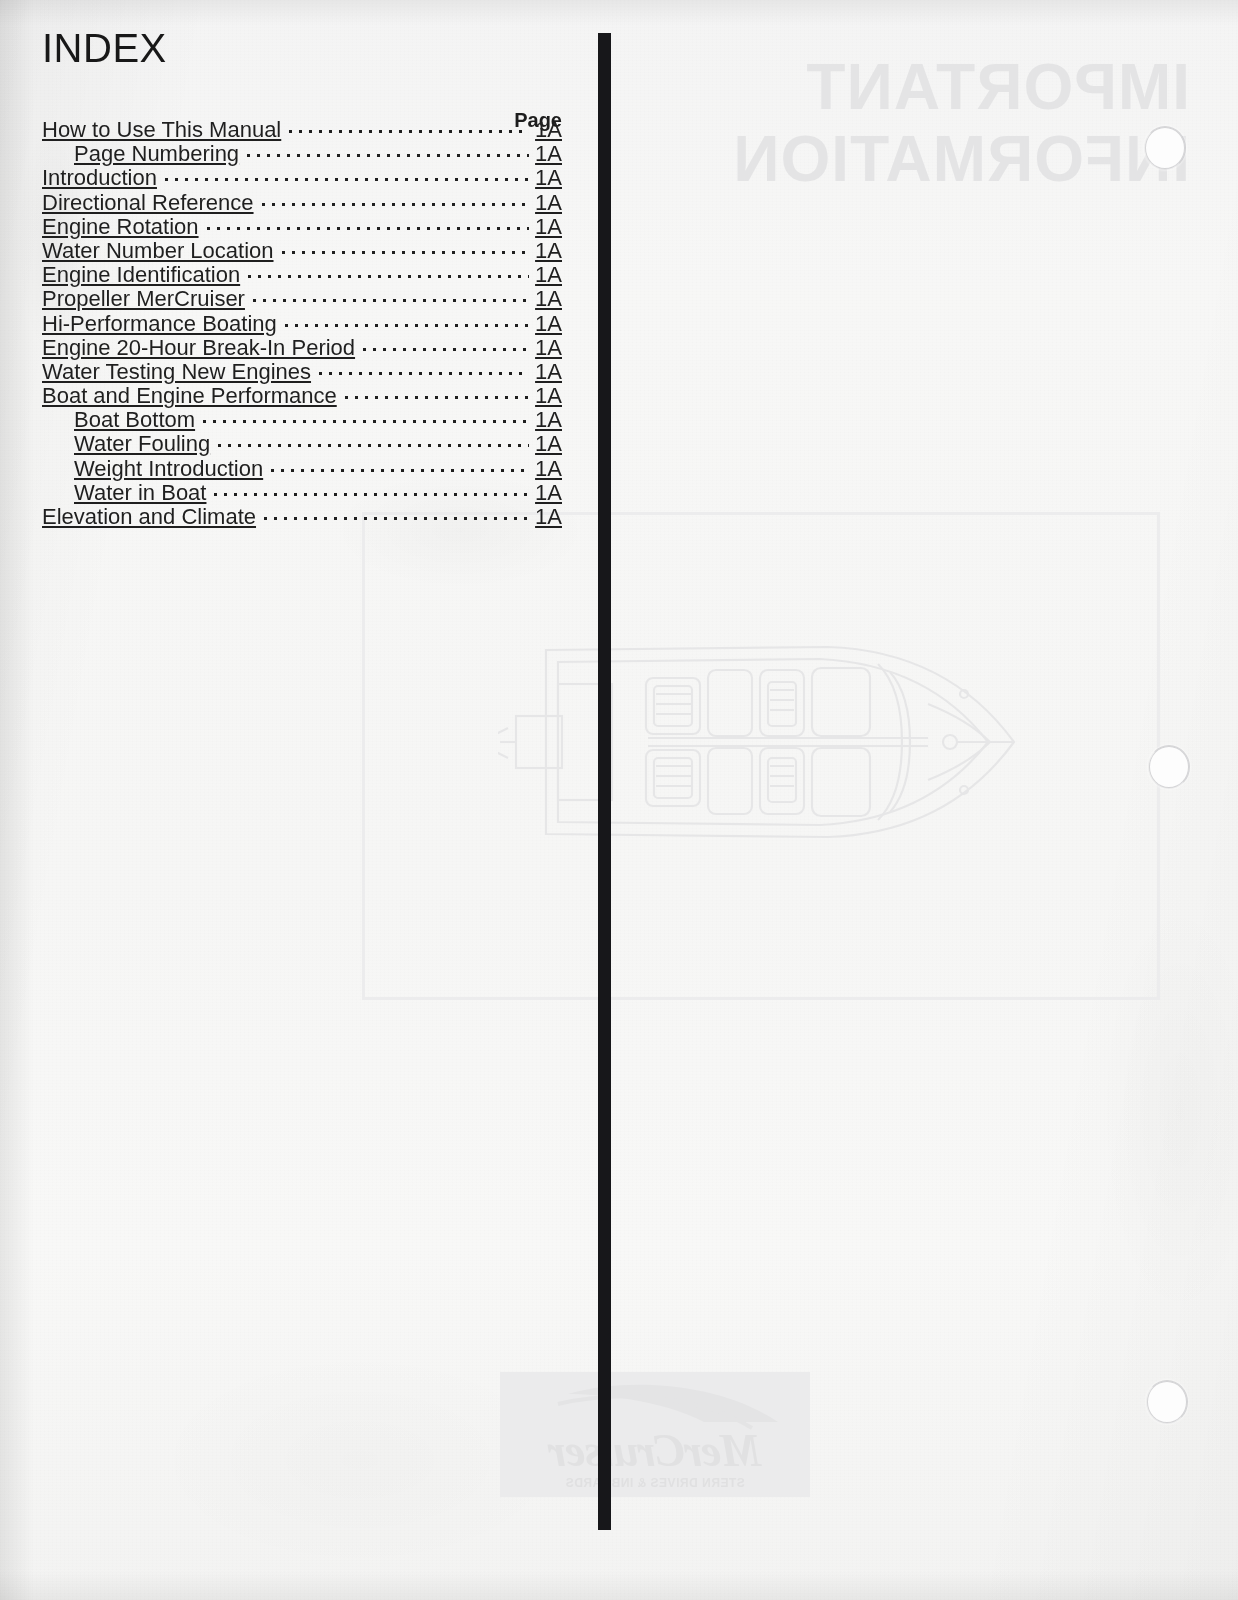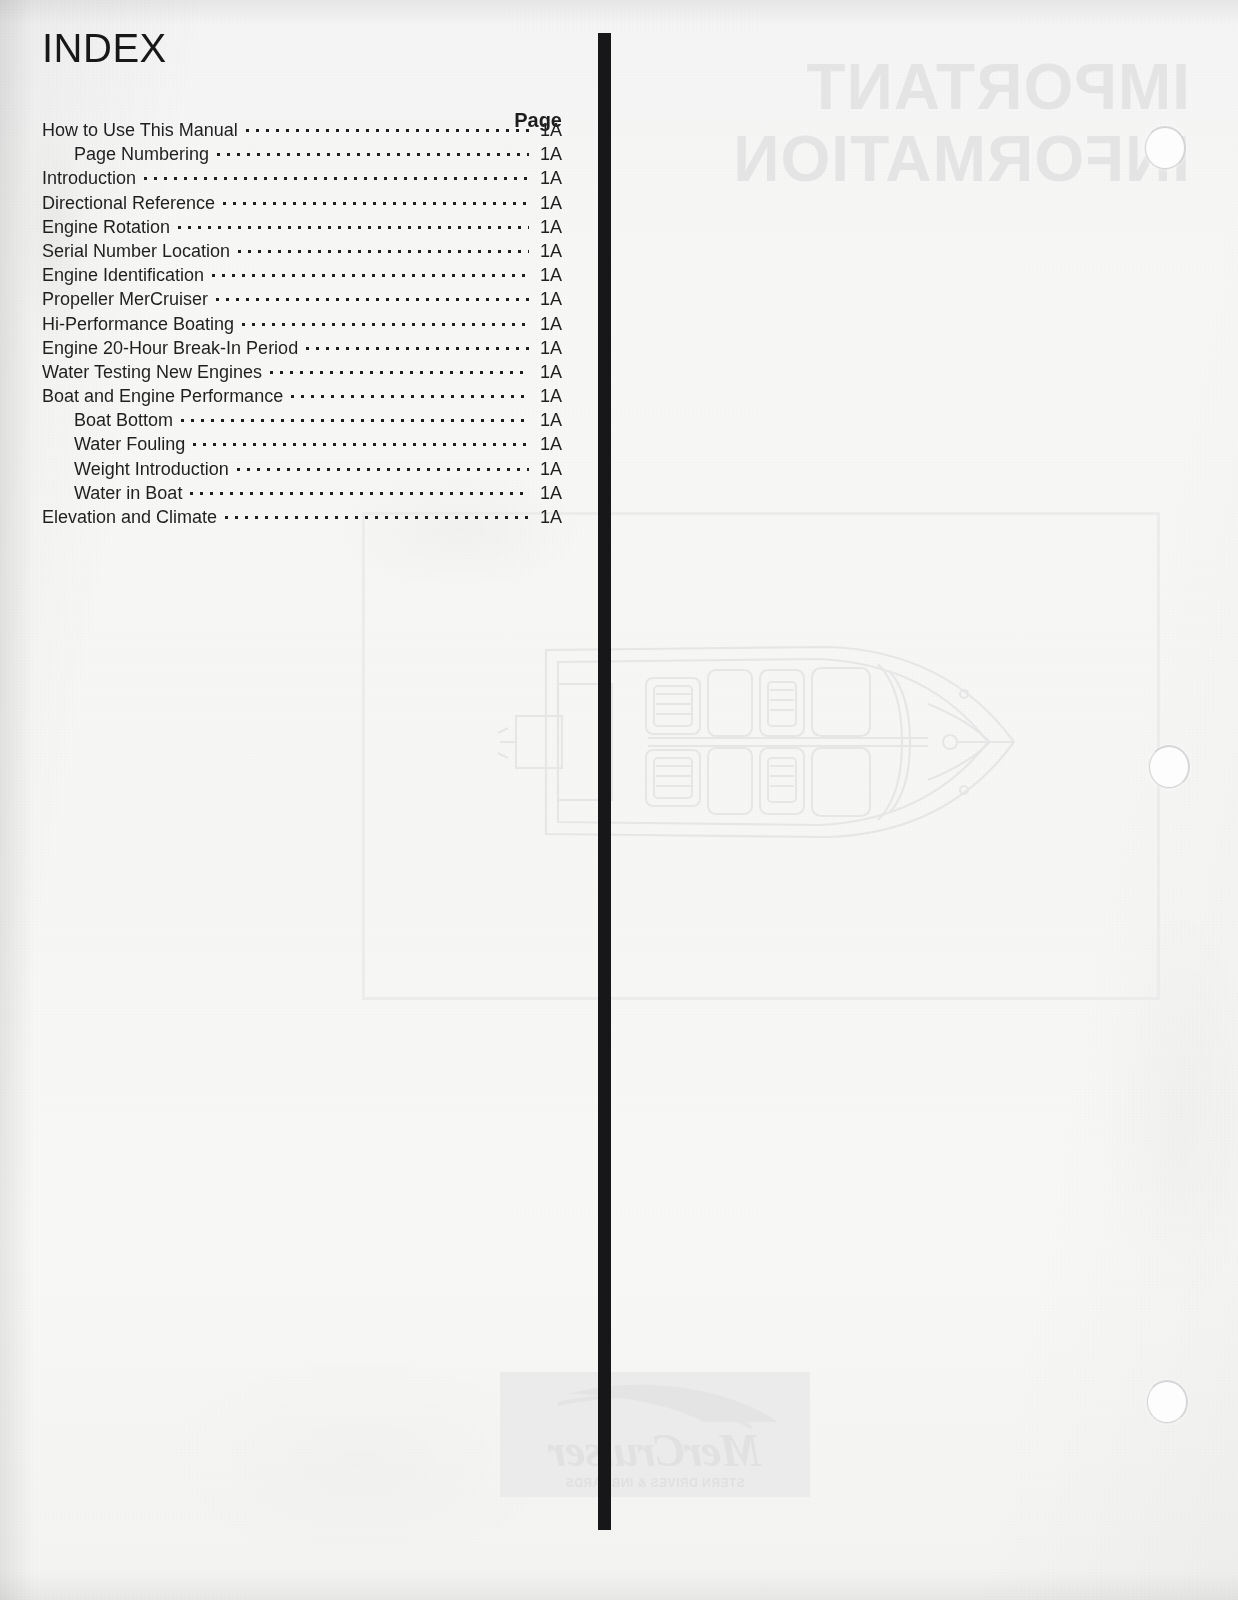--- a/index.html
+++ b/index.html
@@ -202,23 +202,24 @@
   #toc {
     position: absolute;
     left: 42px;
     top: 117px;
     width: 520px;
   }
   .toc-row {
     display: flex;
     align-items: baseline;
     height: 24.2px;
-    font-size: 18px;
+    font-size: 22px;
     color: #1f1f1f;
     white-space: nowrap;
+    text-decoration: underline;
   }
   .toc-row.indent { padding-left: 32px; justify-content: flex-end; }
 
   .toc-label { flex: 0 0 auto; }
   .toc-gap   { flex: 0 0 auto; width: 8px; }
   .toc-dots {
     flex: 1 1 auto;
     overflow: hidden;
     height: 19px;
     position: relative;
@@ -355,21 +356,21 @@
         <span class="toc-dots"></span>
         <span class="toc-page">1A</span>
       </div>
       <div class="toc-row">
         <span class="toc-label">Engine Rotation</span>
         <span class="toc-gap"></span>
         <span class="toc-dots"></span>
         <span class="toc-page">1A</span>
       </div>
       <div class="toc-row">
-        <span class="toc-label">Serial Number Location</span>
+        <span class="toc-label">Water Number Location</span>
         <span class="toc-gap"></span>
         <span class="toc-dots"></span>
         <span class="toc-page">1A</span>
       </div>
       <div class="toc-row">
         <span class="toc-label">Engine Identification</span>
         <span class="toc-gap"></span>
         <span class="toc-dots"></span>
         <span class="toc-page">1A</span>
       </div>

